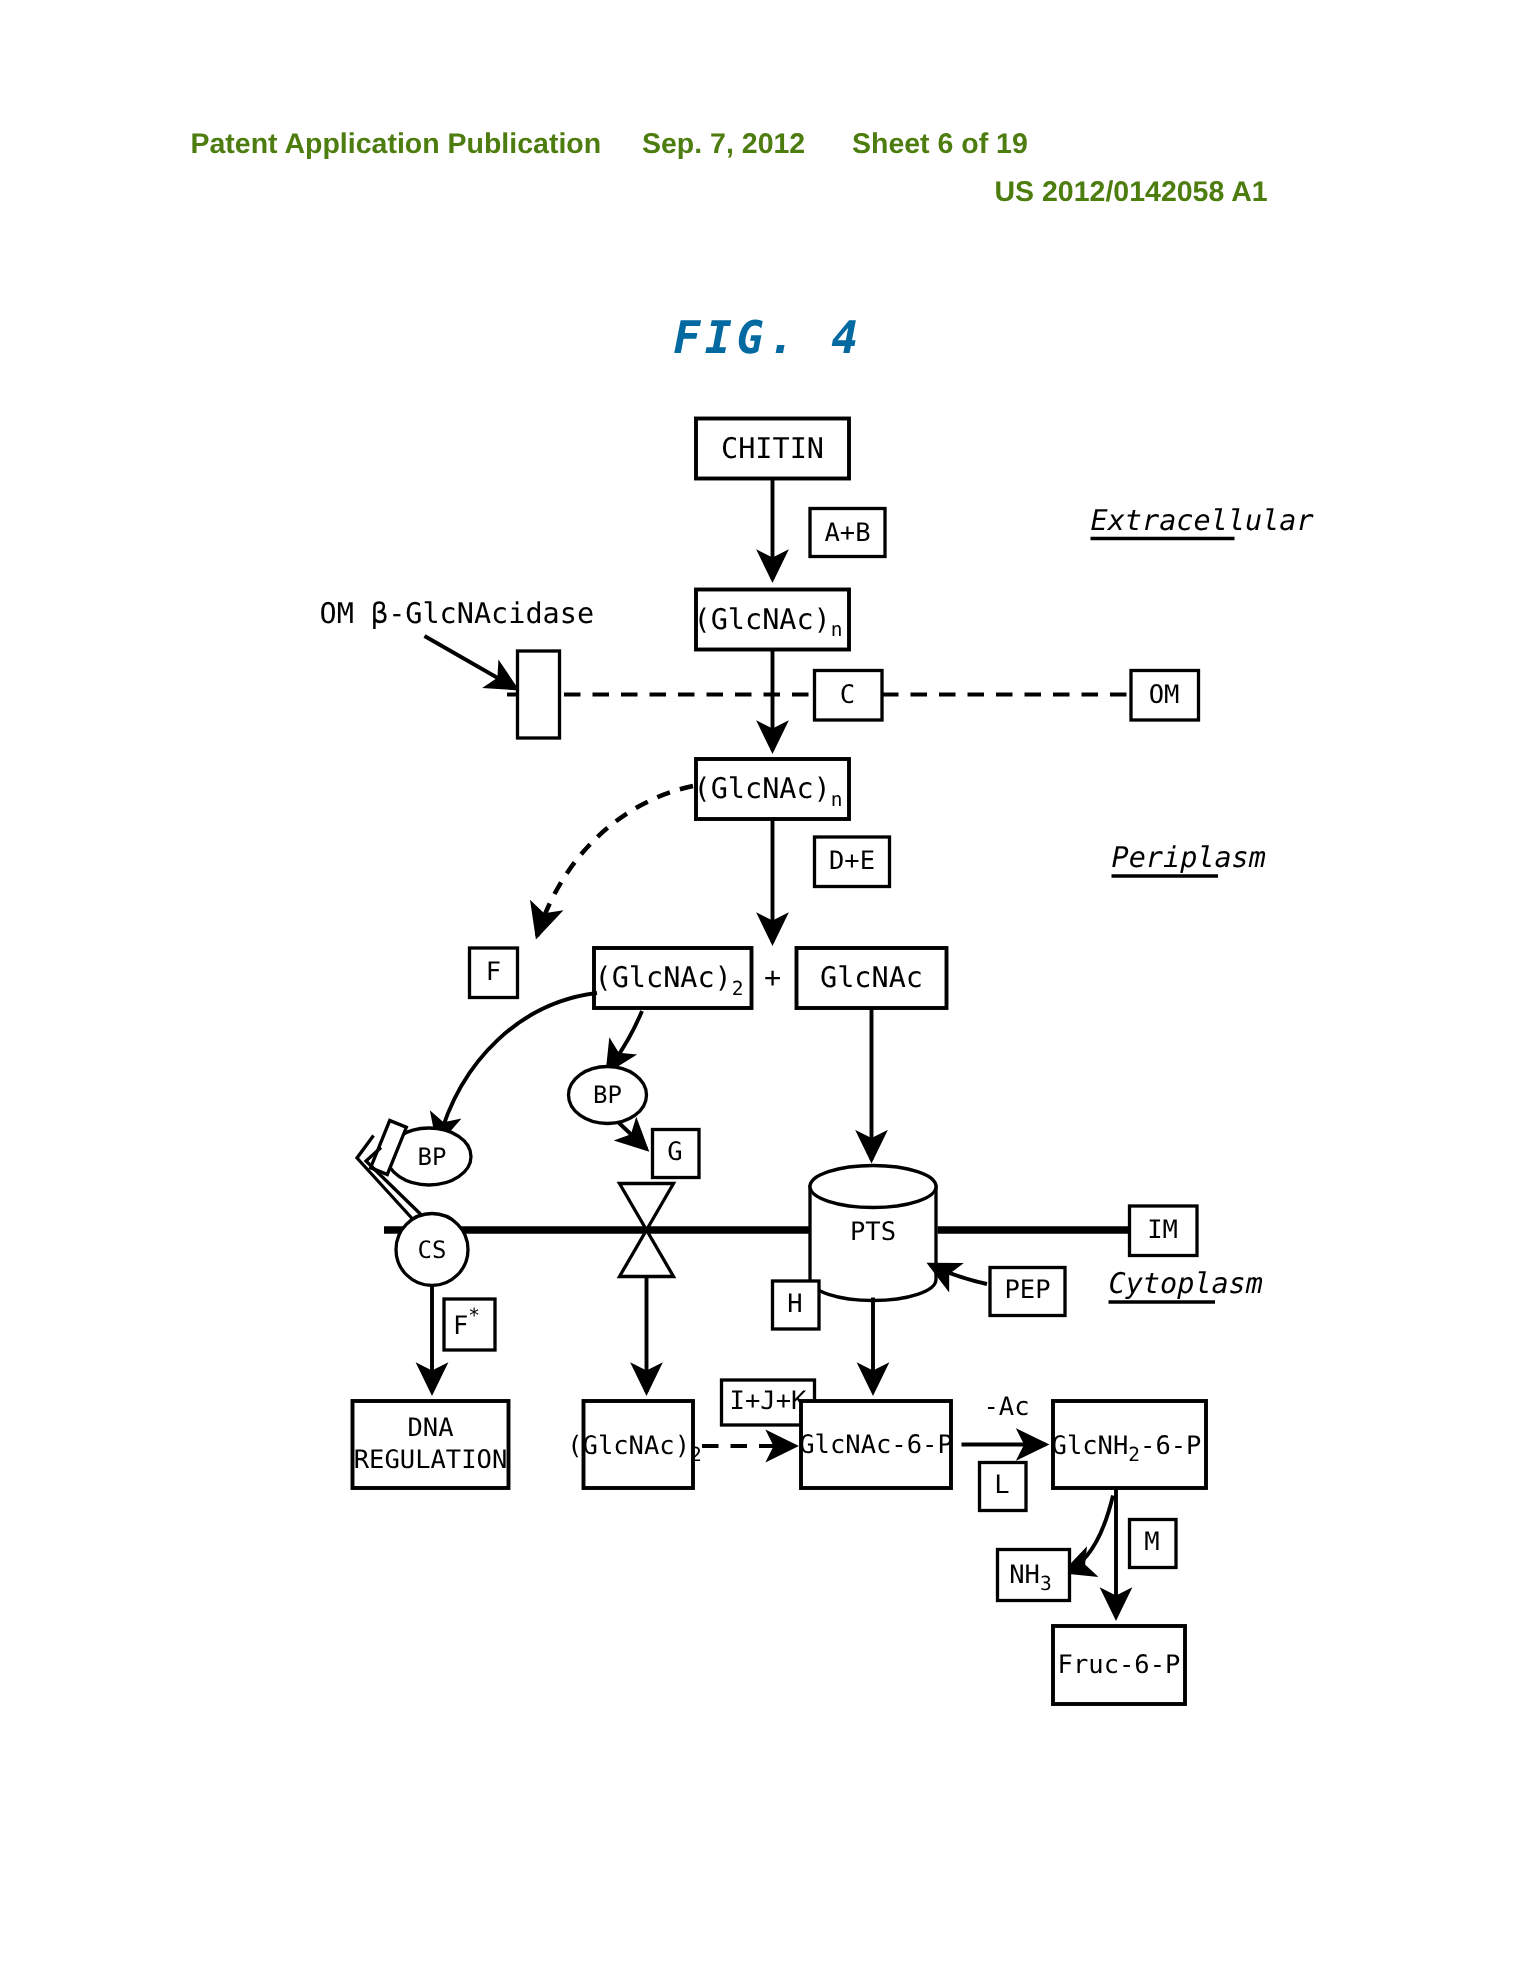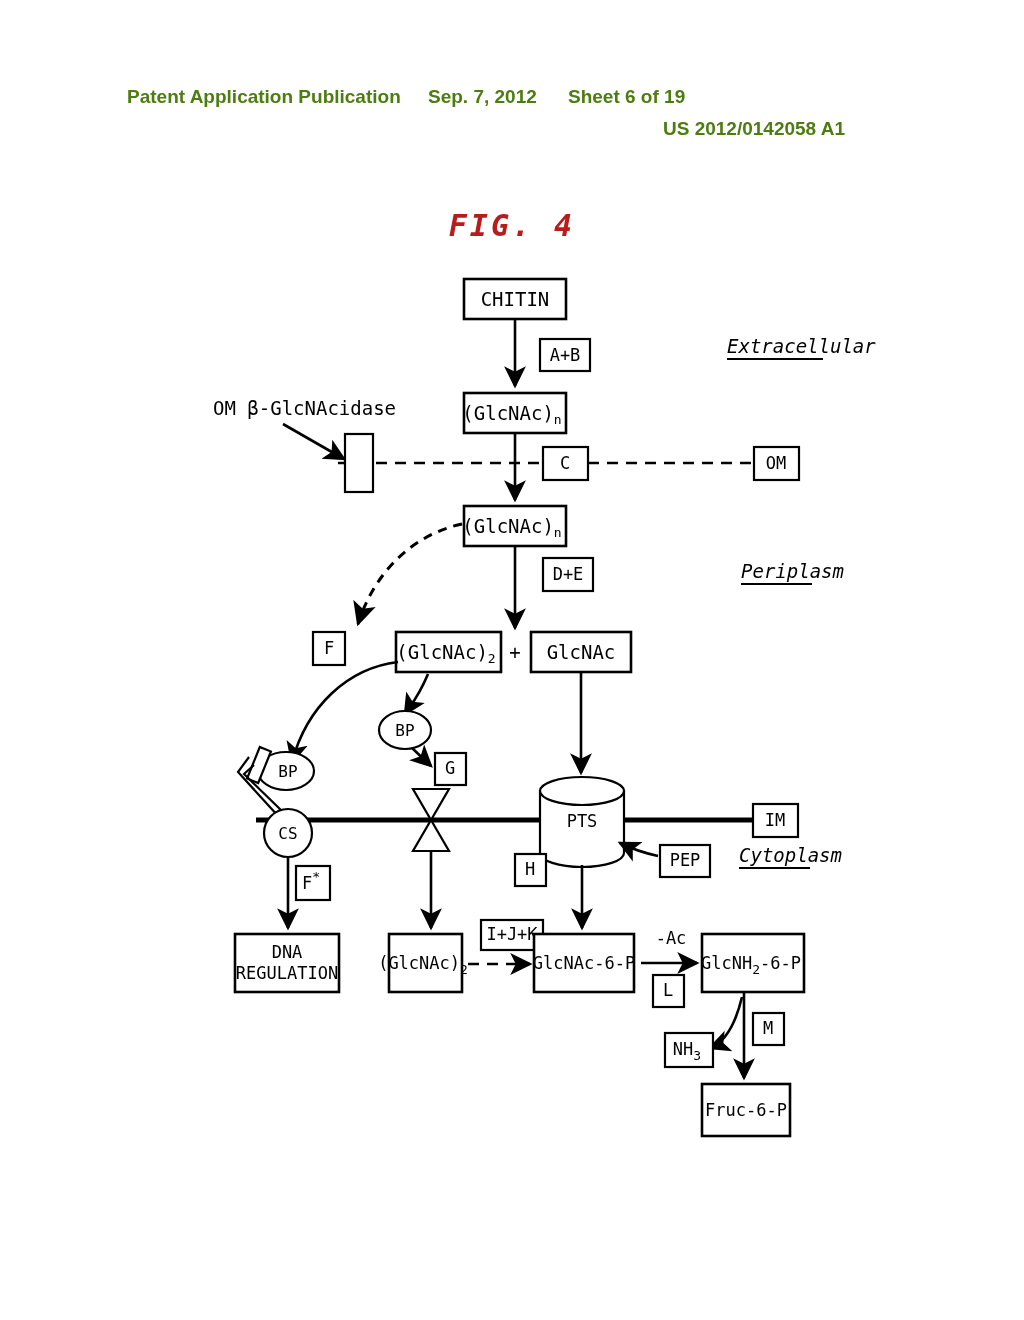--- a/index.html
+++ b/index.html
@@ -8,21 +8,21 @@
 
   .hdr{position:absolute;top:86px;left:0;width:1024px;height:26px;}
   .hdr span{position:absolute;font-family:Liberation Sans, sans-serif;font-weight:bold;font-size:19px;color:#4d7c0f;white-space:nowrap;}
   .hdr .h-pub{left:127px;top:0;}
   .hdr .h-date{left:428px;top:0;}
   .hdr .h-sheet{left:568px;top:0;}
   .hdr .h-num{left:663px;top:0;margin-top:32px;}
 
   #figtitle{position:absolute;left:0;top:208px;width:1024px;text-align:center;
             font-family:"DejaVu Sans Mono",monospace;font-style:italic;font-weight:bold;
-            font-size:30px;letter-spacing:3px;color:#b91c1c;}
+            font-size:30px;letter-spacing:3px;color:#0369a1;}
   #figtitle .ft{display:inline-block;}
 
   svg#fig{position:absolute;left:0;top:0;width:1024px;height:1320px;}
   svg#fig text{font-family:"DejaVu Sans Mono",monospace;fill:#000;}
   .bx{fill:#ffffff;stroke:#000;stroke-width:2.6;}
   .bxs{fill:#ffffff;stroke:#000;stroke-width:2.2;}
   .lbl{font-size:19px;text-anchor:middle;dominant-baseline:middle;}
   .lbl-sm{font-size:17px;text-anchor:middle;dominant-baseline:middle;}
   .lbl-tiny{font-size:16px;text-anchor:middle;dominant-baseline:middle;}
   .sub{font-size:13px;}

